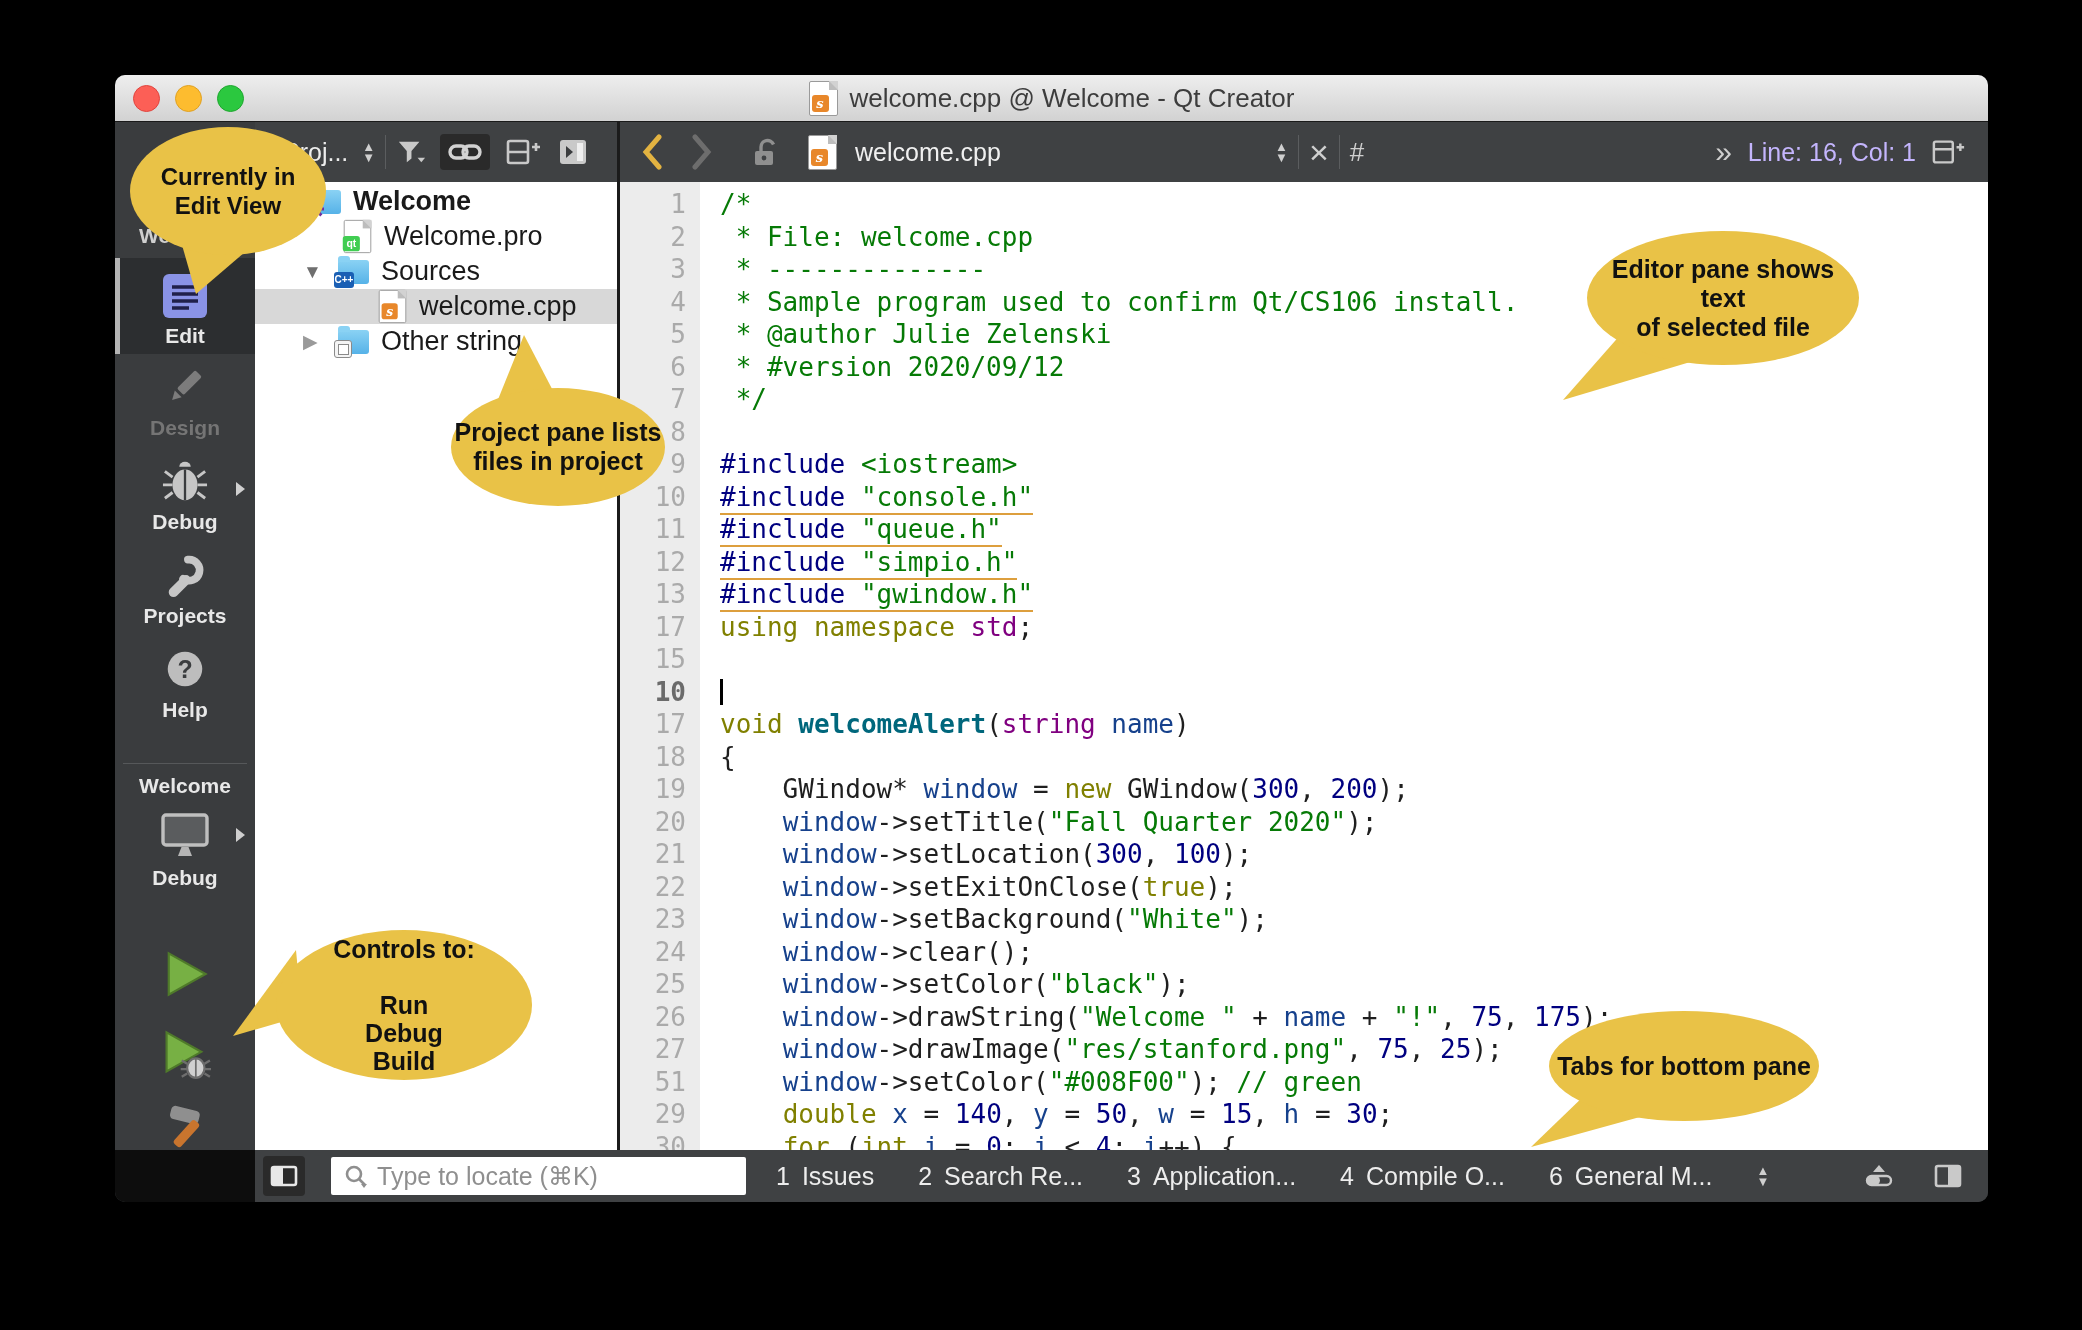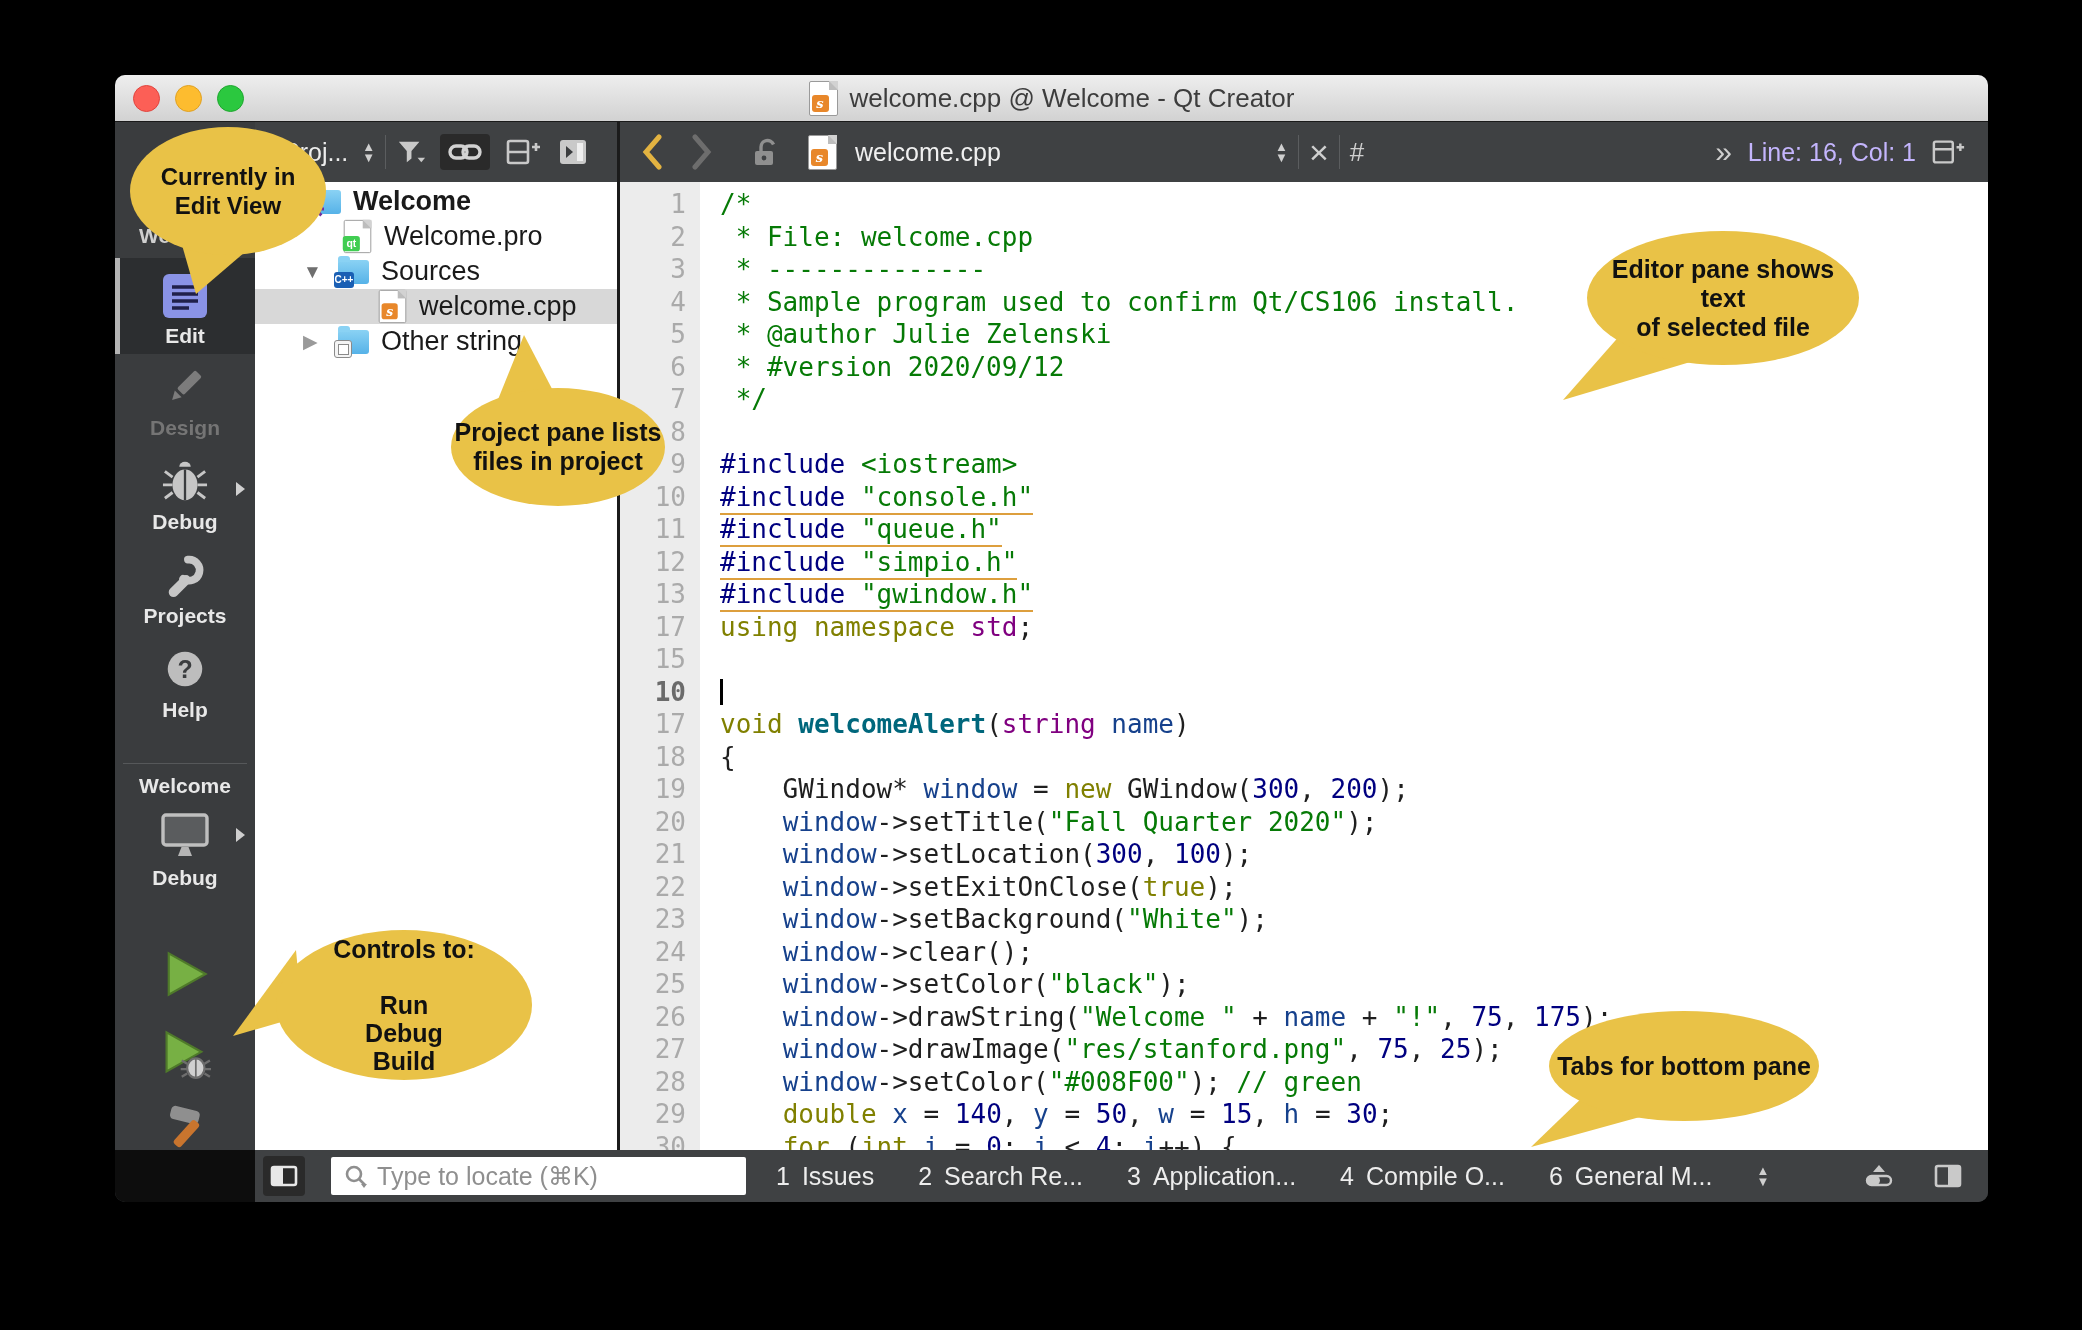--- a/index.html
+++ b/index.html
@@ -364,21 +364,21 @@
               <div class="ln">18</div>
               <div class="ln">19</div>
               <div class="ln">20</div>
               <div class="ln">21</div>
               <div class="ln">22</div>
               <div class="ln">23</div>
               <div class="ln">24</div>
               <div class="ln">25</div>
               <div class="ln">26</div>
               <div class="ln">27</div>
-              <div class="ln">28</div>
+              <div class="ln">51</div>
               <div class="ln">29</div>
               <div class="ln">30</div>
             </div>
           <div class="code"><div class="cl"><span class="cm">/*</span></div><div class="cl"><span class="cm"> * File: welcome.cpp</span></div><div class="cl"><span class="cm"> * --------------</span></div><div class="cl"><span class="cm"> * Sample program used to confirm Qt/CS106 install.</span></div><div class="cl"><span class="cm"> * @author Julie Zelenski</span></div><div class="cl"><span class="cm"> * #version 2020/09/12</span></div><div class="cl"><span class="cm"> */</span></div><div class="cl"></div><div class="cl"><span class="pp">#include</span><span class="pl"> </span><span class="str">&lt;iostream&gt;</span></div><div class="cl"><span class="pp u">#include</span><span class="pl u"> </span><span class="str u">"console.h"</span></div><div class="cl"><span class="pp u">#include</span><span class="pl u"> </span><span class="str u">"queue.h"</span></div><div class="cl"><span class="pp u">#include</span><span class="pl u"> </span><span class="str u">"simpio.h"</span></div><div class="cl"><span class="pp u">#include</span><span class="pl u"> </span><span class="str u">"gwindow.h"</span></div><div class="cl"><span class="kw">using</span><span class="pl"> </span><span class="kw">namespace</span><span class="pl"> </span><span class="ns">std</span><span class="pl">;</span></div><div class="cl"></div><div class="cl"><span class="caret"></span></div><div class="cl"><span class="kw">void</span><span class="pl"> </span><span class="fn">welcomeAlert</span><span class="pl">(</span><span class="ns">string</span><span class="pl"> </span><span class="var">name</span><span class="pl">)</span></div><div class="cl"><span class="pl">{</span></div><div class="cl"><span class="pl">    GWindow* </span><span class="var">window</span><span class="pl"> = </span><span class="kw">new</span><span class="pl"> GWindow(</span><span class="num">300</span><span class="pl">, </span><span class="num">200</span><span class="pl">);</span></div><div class="cl"><span class="pl">    </span><span class="var">window</span><span class="pl">-&gt;setTitle(</span><span class="str">"Fall Quarter 2020"</span><span class="pl">);</span></div><div class="cl"><span class="pl">    </span><span class="var">window</span><span class="pl">-&gt;setLocation(</span><span class="num">300</span><span class="pl">, </span><span class="num">100</span><span class="pl">);</span></div><div class="cl"><span class="pl">    </span><span class="var">window</span><span class="pl">-&gt;setExitOnClose(</span><span class="kw">true</span><span class="pl">);</span></div><div class="cl"><span class="pl">    </span><span class="var">window</span><span class="pl">-&gt;setBackground(</span><span class="str">"White"</span><span class="pl">);</span></div><div class="cl"><span class="pl">    </span><span class="var">window</span><span class="pl">-&gt;clear();</span></div><div class="cl"><span class="pl">    </span><span class="var">window</span><span class="pl">-&gt;setColor(</span><span class="str">"black"</span><span class="pl">);</span></div><div class="cl"><span class="pl">    </span><span class="var">window</span><span class="pl">-&gt;drawString(</span><span class="str">"Welcome "</span><span class="pl"> + </span><span class="var">name</span><span class="pl"> + </span><span class="str">"!"</span><span class="pl">, </span><span class="num">75</span><span class="pl">, </span><span class="num">175</span><span class="pl">);</span></div><div class="cl"><span class="pl">    </span><span class="var">window</span><span class="pl">-&gt;drawImage(</span><span class="str">"res/stanford.png"</span><span class="pl">, </span><span class="num">75</span><span class="pl">, </span><span class="num">25</span><span class="pl">);</span></div><div class="cl"><span class="pl">    </span><span class="var">window</span><span class="pl">-&gt;setColor(</span><span class="str">"#008F00"</span><span class="pl">); </span><span class="cm">// green</span></div><div class="cl"><span class="pl">    </span><span class="kw">double</span><span class="pl"> </span><span class="var">x</span><span class="pl"> = </span><span class="num">140</span><span class="pl">, </span><span class="var">y</span><span class="pl"> = </span><span class="num">50</span><span class="pl">, </span><span class="var">w</span><span class="pl"> = </span><span class="num">15</span><span class="pl">, </span><span class="var">h</span><span class="pl"> = </span><span class="num">30</span><span class="pl">;</span></div><div class="cl"><span class="pl">    </span><span class="kw">for</span><span class="pl"> (</span><span class="kw">int</span><span class="pl"> </span><span class="var">i</span><span class="pl"> = </span><span class="num">0</span><span class="pl">; </span><span class="var">i</span><span class="pl"> &lt; </span><span class="num">4</span><span class="pl">; </span><span class="var">i</span><span class="pl">++) {</span></div></div>
         </div>
       </div>
     </div>
 
     <div class="bottombar">
       <div class="bb-black"></div>

